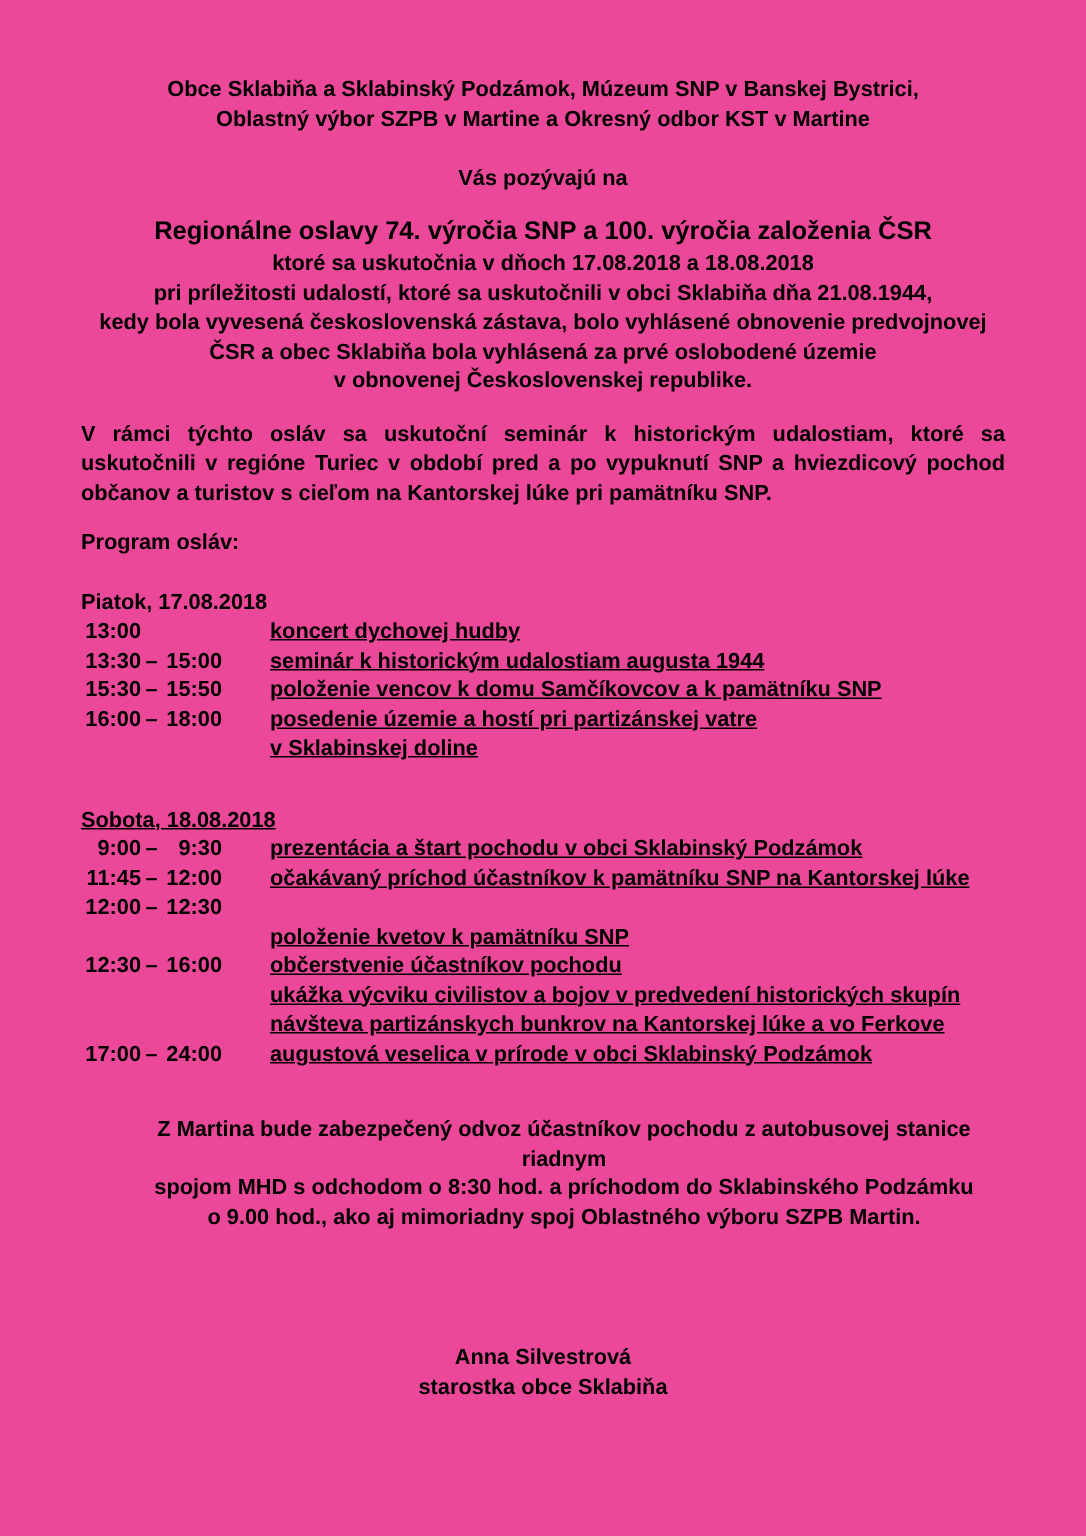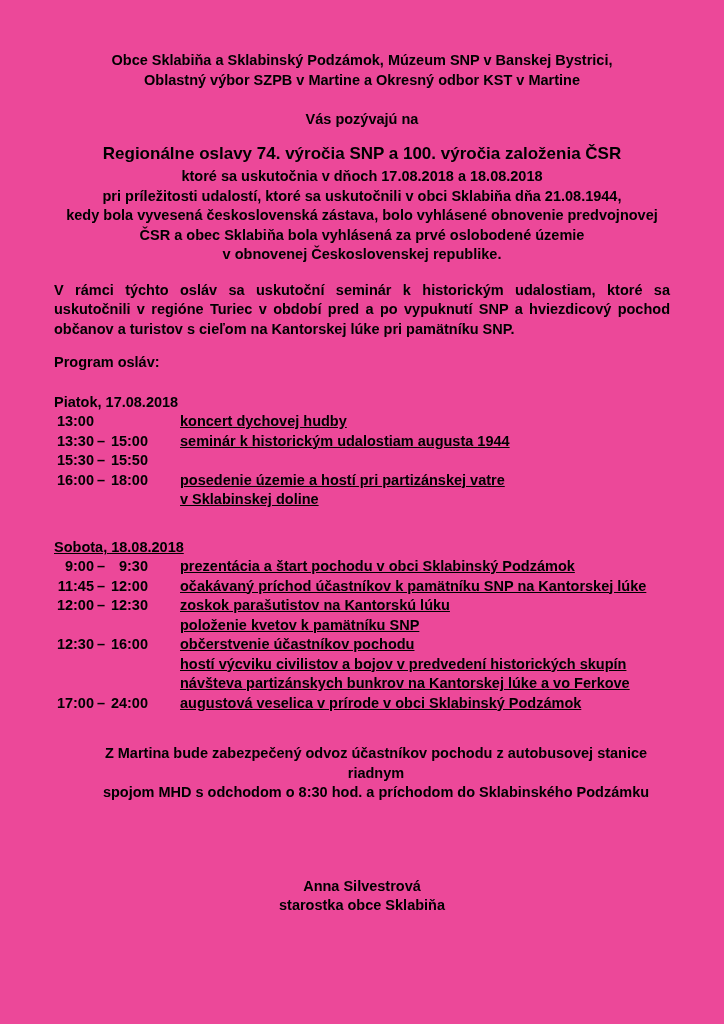--- a/index.html
+++ b/index.html
@@ -84,20 +84,21 @@
         <span class="ts">13:30</span>
         <span class="tsep">–</span>
         <span class="te">15:00</span>
         <span class="tx">seminár k historickým udalostiam augusta 1944</span>
       </div>
 
       <div class="row">
         <span class="ts">15:30</span>
         <span class="tsep">–</span>
         <span class="te">15:50</span>
+        <span class="tx">položenie vencov k domu Samčíkovcov a k pamätníku SNP</span>
       </div>
 
       <div class="row">
         <span class="ts">16:00</span>
         <span class="tsep">–</span>
         <span class="te">18:00</span>
         <span class="tx">posedenie územie a hostí pri partizánskej vatre</span>
       </div>
 
       <div class="row">
@@ -123,42 +124,41 @@
         <span class="ts">11:45</span>
         <span class="tsep">–</span>
         <span class="te">12:00</span>
         <span class="tx">očakávaný príchod účastníkov k pamätníku SNP na Kantorskej lúke</span>
       </div>
 
       <div class="row">
         <span class="ts">12:00</span>
         <span class="tsep">–</span>
         <span class="te">12:30</span>
-        <span class="tx">zoskok parašutistov na Kantorskú lúku</span>
       </div>
 
       <div class="row">
         <span class="ts"></span>
         <span class="tsep"></span>
         <span class="te"></span>
         <span class="tx">položenie kvetov k pamätníku SNP</span>
       </div>
 
       <div class="row">
         <span class="ts">12:30</span>
         <span class="tsep">–</span>
         <span class="te">16:00</span>
         <span class="tx">občerstvenie účastníkov pochodu</span>
       </div>
 
       <div class="row">
         <span class="ts"></span>
         <span class="tsep"></span>
         <span class="te"></span>
-        <span class="tx">hostí výcviku civilistov a bojov v predvedení historických skupín</span>
+        <span class="tx">ukážka výcviku civilistov a bojov v predvedení historických skupín</span>
       </div>
 
       <div class="row">
         <span class="ts"></span>
         <span class="tsep"></span>
         <span class="te"></span>
         <span class="tx">návšteva partizánskych bunkrov na Kantorskej lúke a vo Ferkove</span>
       </div>
 
       <div class="row">
@@ -168,20 +168,21 @@
         <span class="tx">augustová veselica v prírode v obci Sklabinský Podzámok</span>
       </div>
     </div>
 
   <div class="center transport">
 
       <div class="line">Z Martina bude zabezpečený odvoz účastníkov pochodu z autobusovej stanice riadnym</div>
 
       <div class="line">spojom MHD s odchodom o 8:30 hod. a príchodom do Sklabinského Podzámku</div>
 
+      <div class="line">o 9.00 hod., ako aj mimoriadny spoj Oblastného výboru SZPB Martin.</div>
     </div>
 
   <div class="center sig">
     <div>Anna Silvestrová</div>
     <div>starostka obce Sklabiňa</div>
   </div>
 
 </div>
 
 </body></html>

